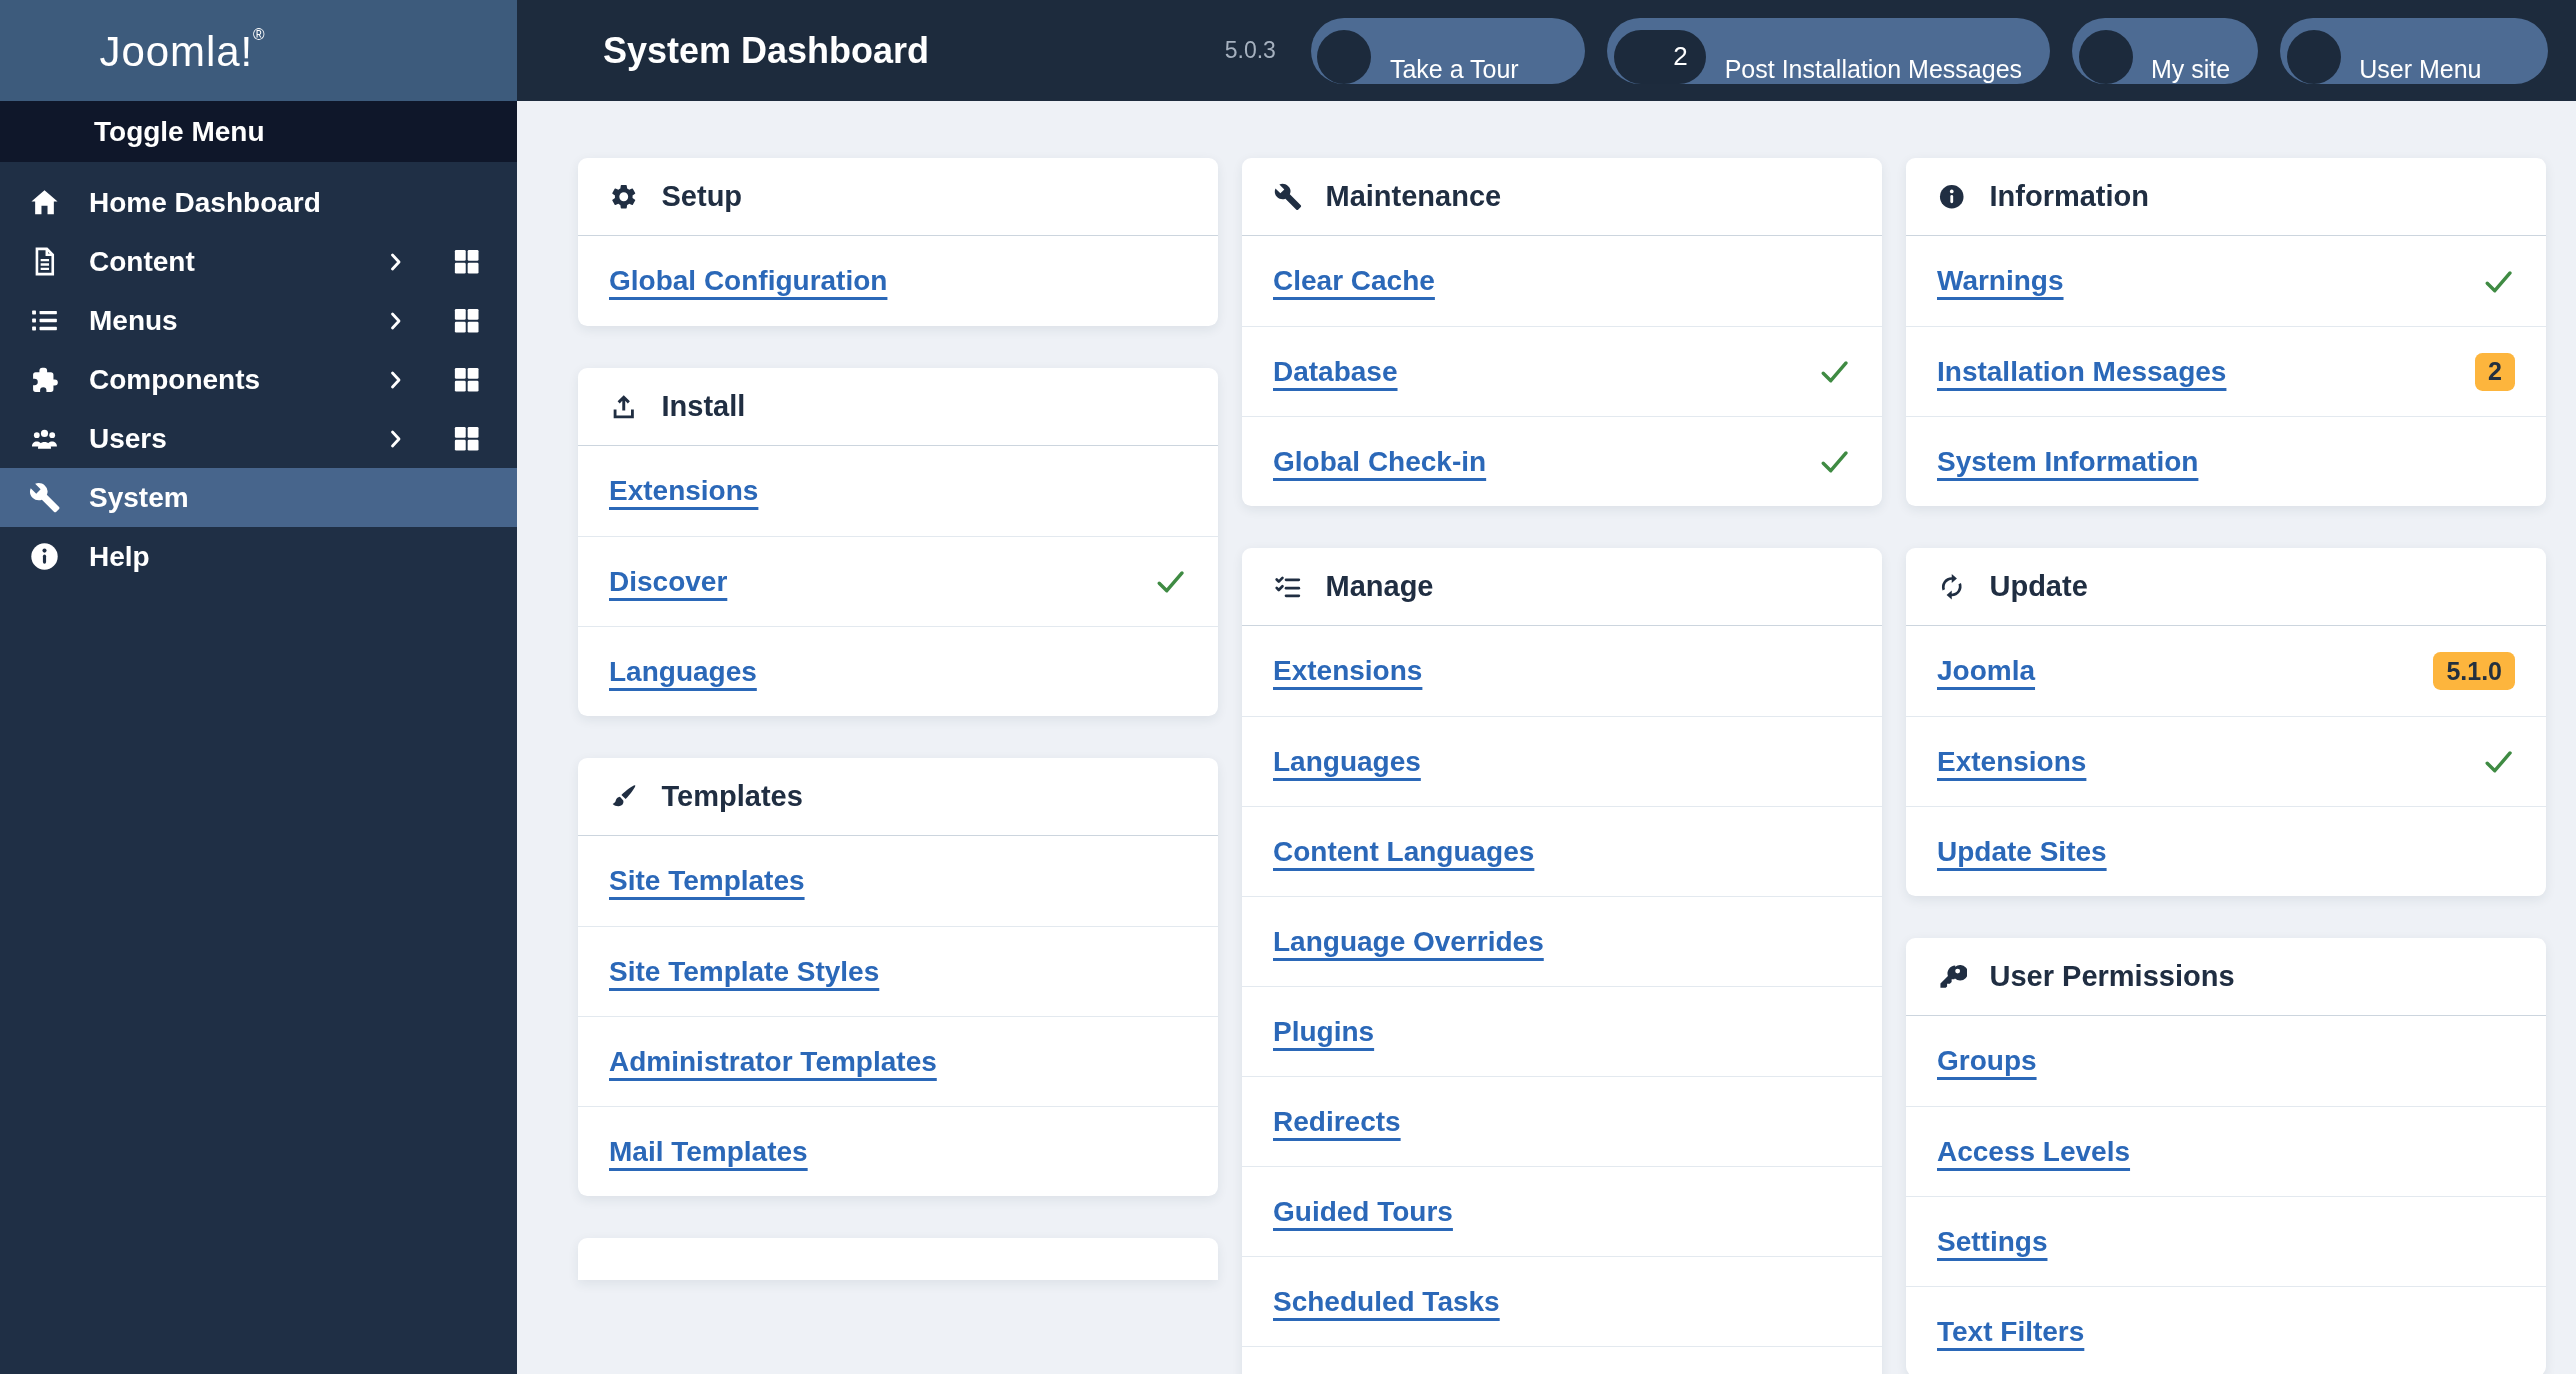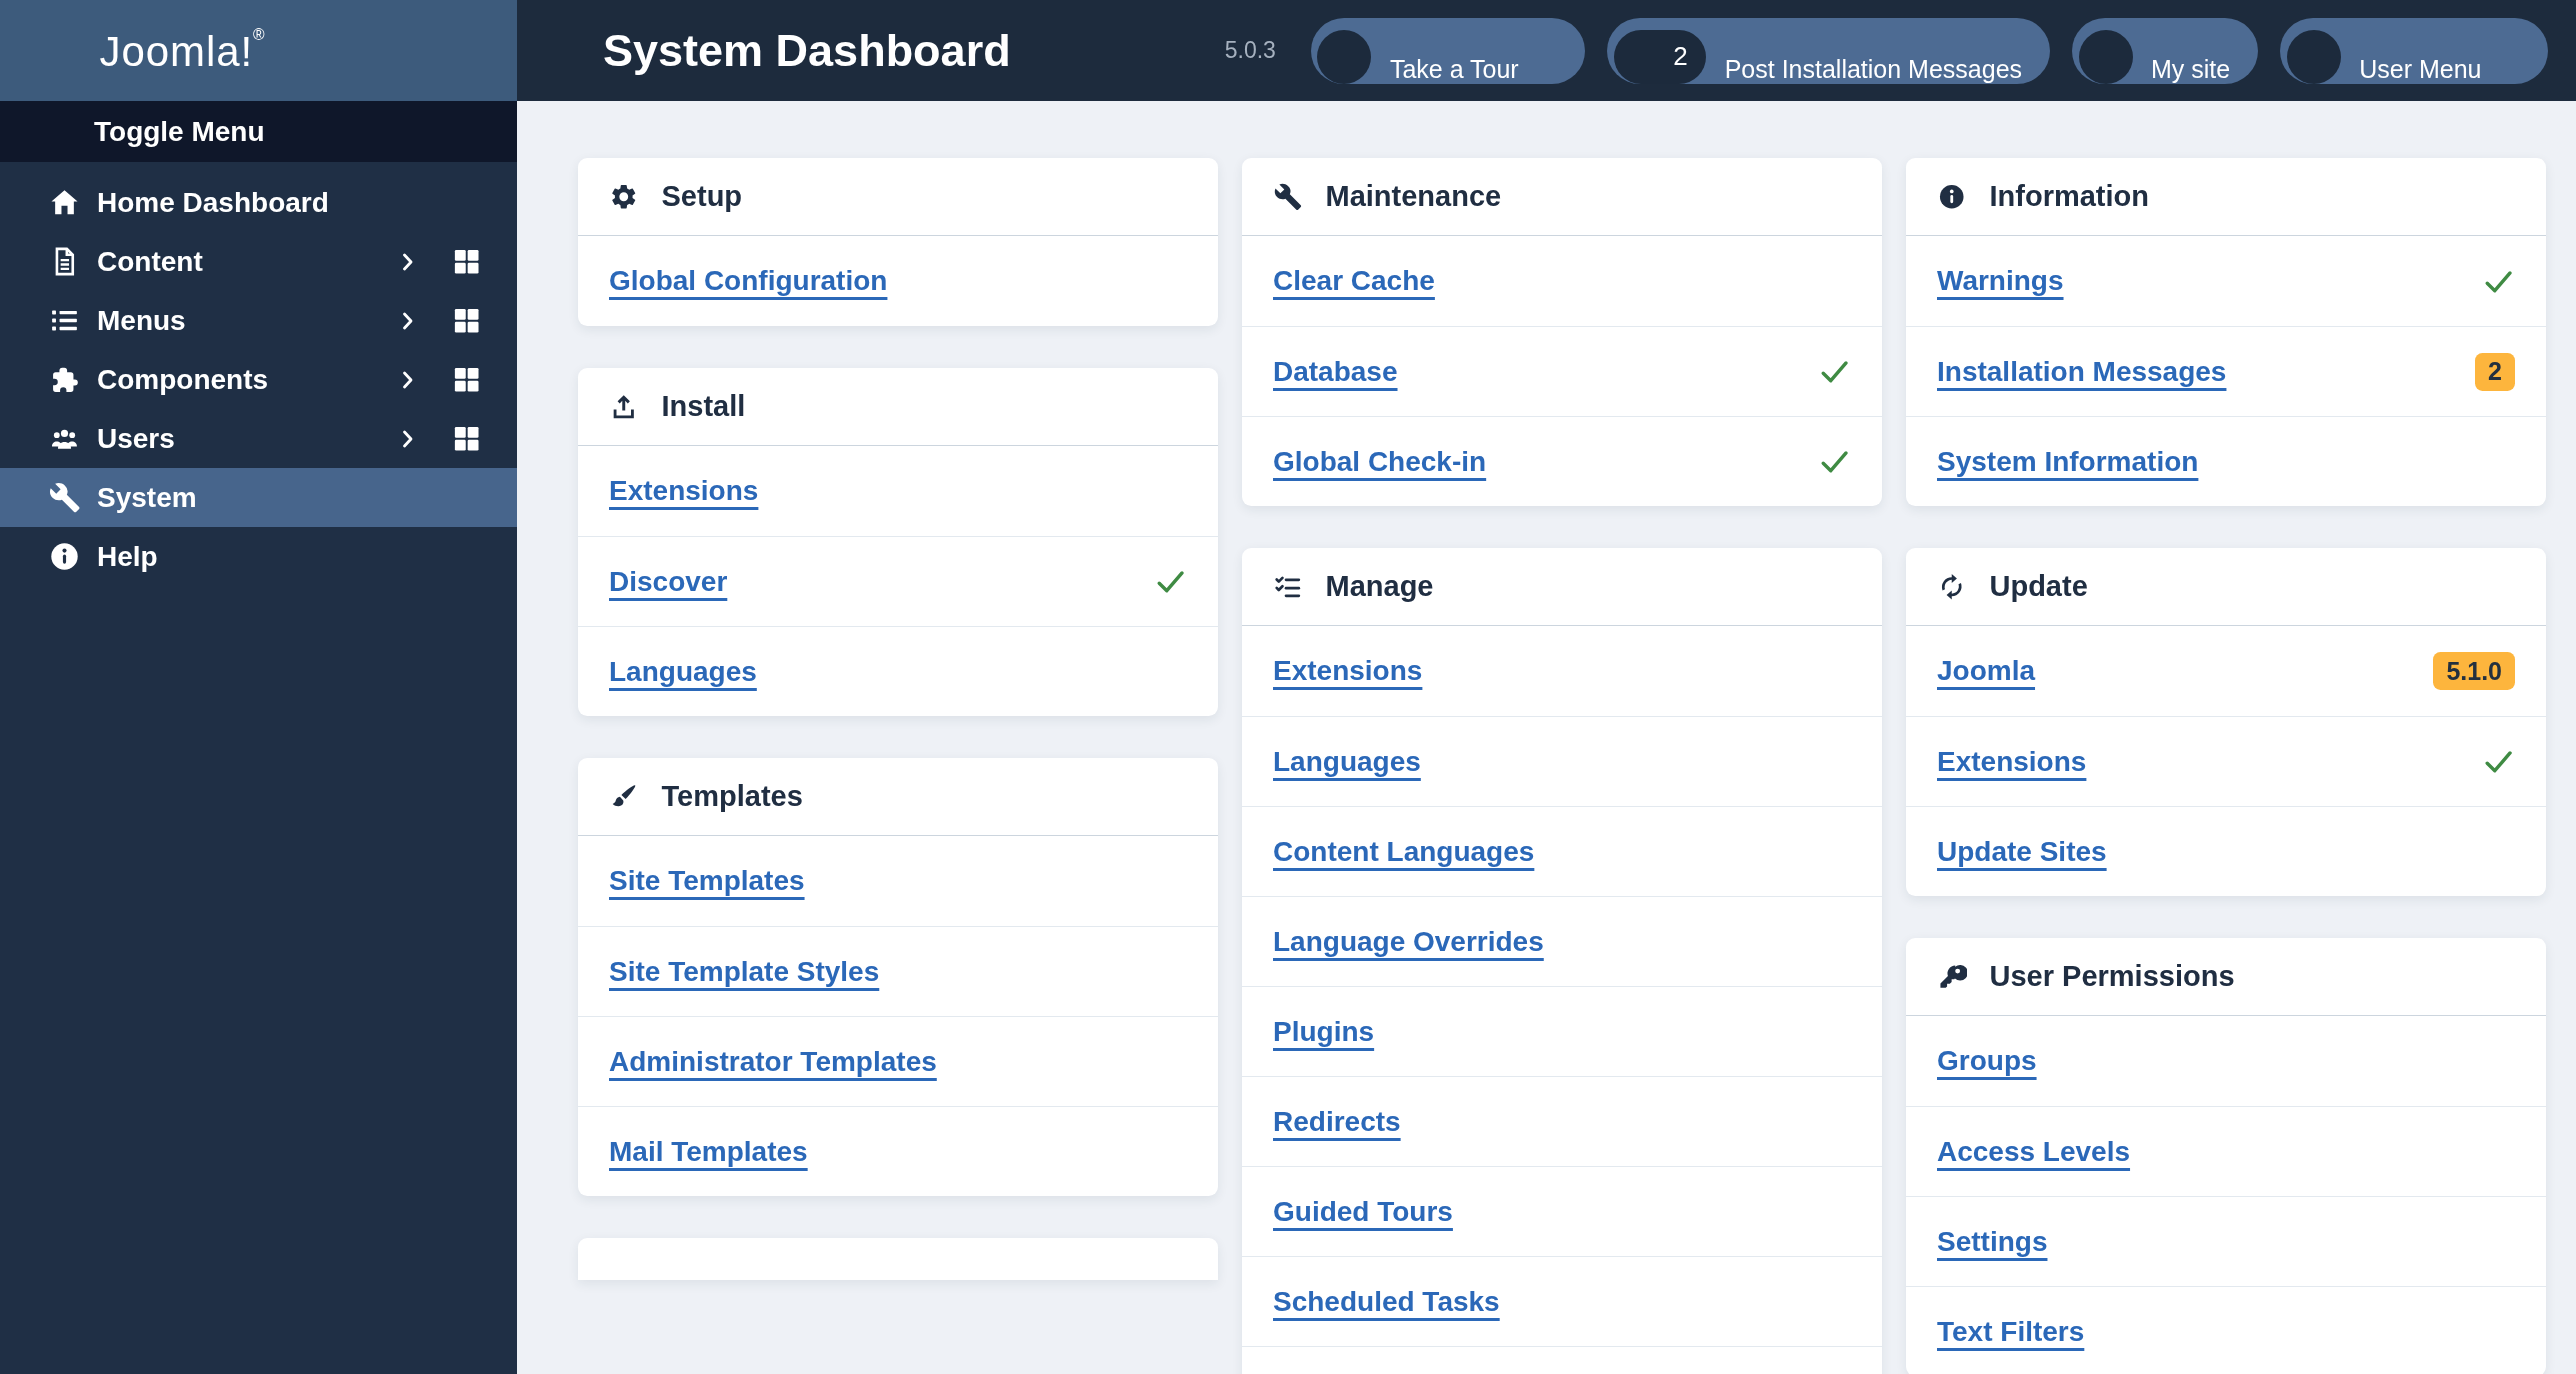--- a/index.html
+++ b/index.html
@@ -26,38 +26,38 @@
   .logo-text { color: #fff; font-size: 42px; font-weight: 400; letter-spacing: 0.9px; }
   .logo-text sup { font-size: 15.7px; vertical-align: 26px; }
   .toggle-row {
     height: 61px; background: #0f172a; color: #fff;
     display: flex; align-items: center; padding: 0 33px; gap: 28px;
     font-size: 28px; font-weight: 600; cursor: pointer;
   }
   .side-nav { margin-top: 11px; display: flex; flex-direction: column; }
   .nav-item {
     height: 59px; display: flex; align-items: center;
-    padding: 0 35px 0 48px; gap: 16px; color: #fff;
+    padding: 0 35px 0 28px; gap: 28px; color: #fff;
     font-size: 28px; font-weight: 600; cursor: pointer;
   }
   .nav-item.active { background: #47658c; }
   .nav-item .nav-label { flex: 1; }
   .ic-nav { width: 33px; height: 33px; color: #fff; }
   .ic-chev { width: 24px; height: 24px; color: #fff; margin-right: 14.8px; }
   .ic-grid { width: 31px; height: 31px; color: #fff; }
 
   
   .header {
     position: absolute; left: 517px; right: 0; top: 0; height: 101px;
     background: #1d2b3d; display: flex; align-items: center;
     padding: 0 28px 0 33px; color: #fff; z-index: 2;
   }
   .title-group { display: flex; align-items: center; gap: 20px; }
   .ic-title { width: 33px; height: 33px; color: #fff; }
-  .page-title { font-size: 45px; font-weight: 600; color: #fff; }
+  .page-title { font-size: 36px; font-weight: 600; color: #fff; }
   .header-right { margin-left: auto; display: flex; align-items: center; gap: 22px; }
   .version { display: flex; align-items: center; gap: 11px; color: #a6b1bf; font-size: 23px; margin-right: 13px; }
   .ic-ver { width: 26px; height: 26px; color: #a6b1bf; }
   .pill {
     height: 66px; border-radius: 37px; background: #4d6b93; border: none;
     display: flex; align-items: flex-end; gap: 18.5px; padding: 0 28px 0 6.5px;
     color: #fff; font-family: inherit; font-size: 25px; cursor: pointer;
   }
   .pill-circle {
     width: 54px; height: 54px; border-radius: 50%; background: #1c2a3c;

